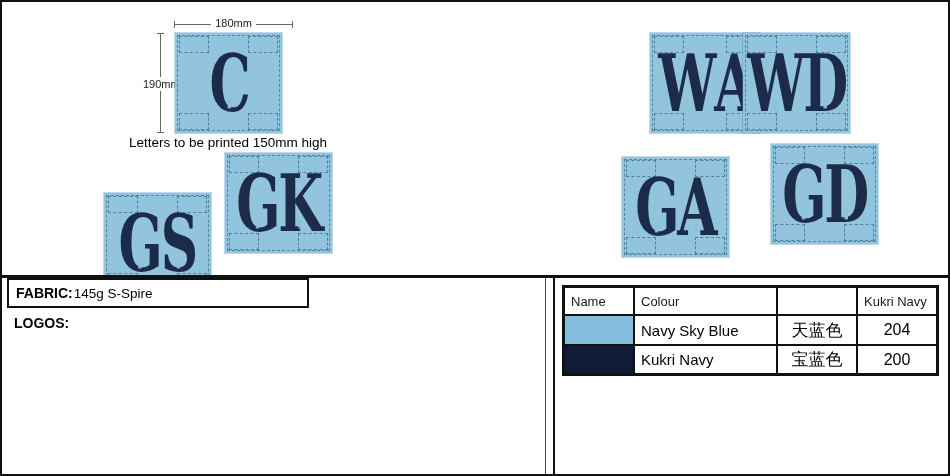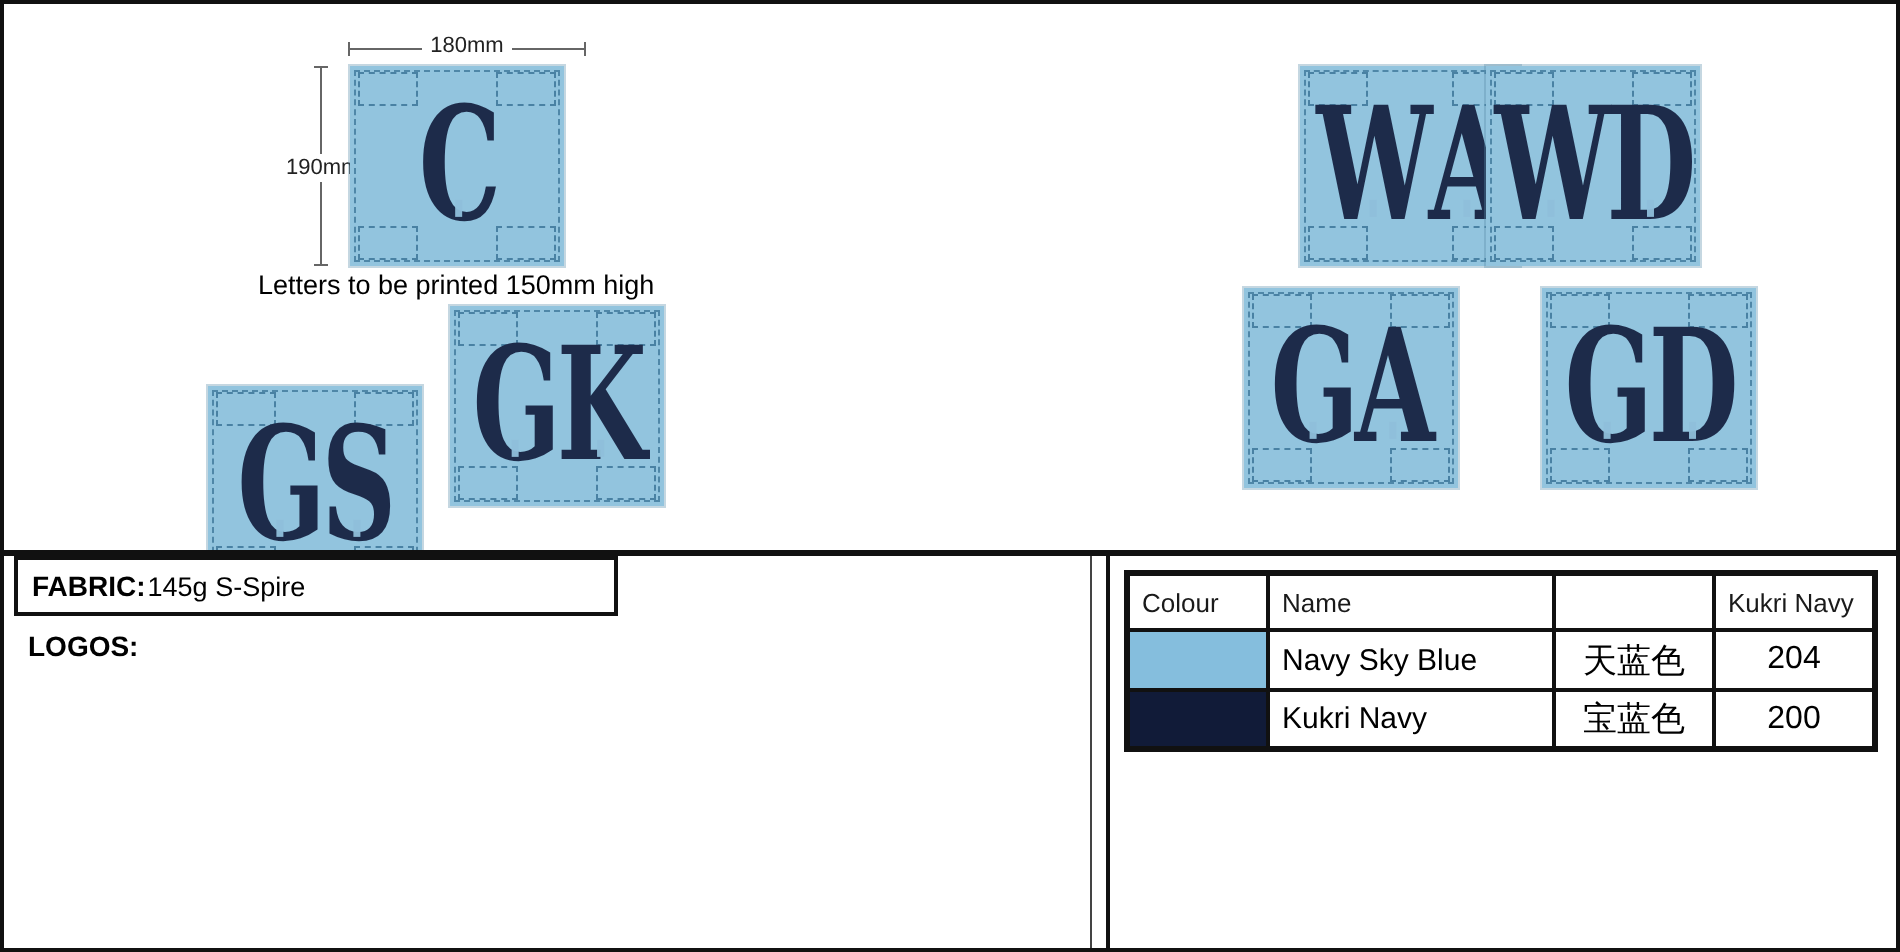--- a/index.html
+++ b/index.html
@@ -55,21 +55,21 @@
   .bib-letters .ch { position:relative; display:inline-block; }
   .bib-letters .ch i.mark {
     position:absolute; left:50%; bottom:26px; width:5px; height:8px;
     margin-left:-2px; background:#8fbfda; opacity:.95;
   }
   .bib-c  { left:173px; top:31px;  }
   .bib-gs { left:102px; top:151px;margin-top:40px; }
   .bib-gk { left:223px; top:151px; }
   .bib-wa { left:648px; top:31px;  width:110px; }
   .bib-wd { left:741px; top:31px;  }
-  .bib-ga { left:620px; top:142px; }
+  .bib-ga { left:620px; top:155px; }
   .bib-gd { left:741px; top:142px;margin-left:28px; }
 
   
   .dim-w {
     position:absolute; left:172px; top:15px; width:119px; height:14px;
     text-align:center; font-size:11px; color:#222;
   }
   .dim-w .line { position:absolute; left:0; right:0; top:7px; border-top:1px solid #666; }
   .dim-w .tick { position:absolute; top:4px; width:1px; height:7px; background:#666; }
   .dim-w .tick.l { left:0; } .dim-w .tick.r { right:0; }
@@ -201,22 +201,22 @@
   <div class="vline-thin"></div>
   <div class="vline-thick"></div>
 
   <div class="fabric-box">
     <span class="lab">FABRIC:</span>
     <span class="val">145g S-Spire</span>
   </div>
   <span class="logos-label">LOGOS:</span>
 
   <div class="color-table">
+    <div class="cell hdr">Name</div>
     <div class="cell hdr">Colour</div>
-    <div class="cell hdr">Name</div>
     <div class="cell hdr"></div>
     <div class="cell hdr">Kukri Navy</div>
 
     <div class="cell swatch" style="background: rgb(133, 190, 221);"></div>
     <div class="cell name">Navy Sky Blue</div>
     <div class="cell cn">天蓝色</div>
     <div class="cell code">204</div>
 
     <div class="cell swatch" style="background: rgb(17, 27, 56);"></div>
     <div class="cell name">Kukri Navy</div>

